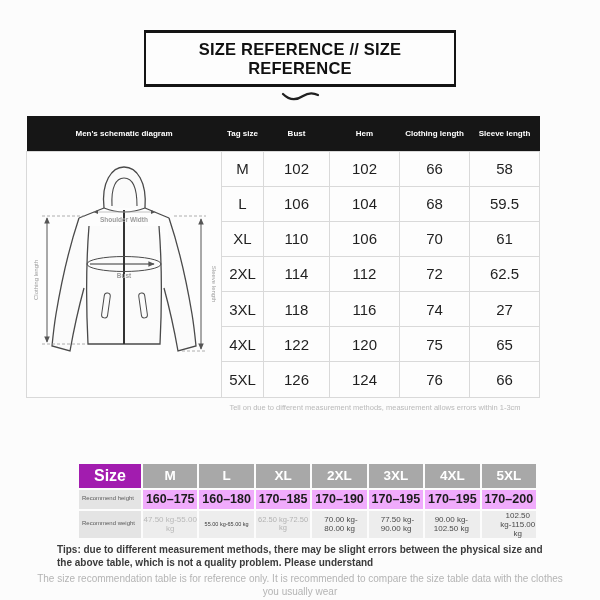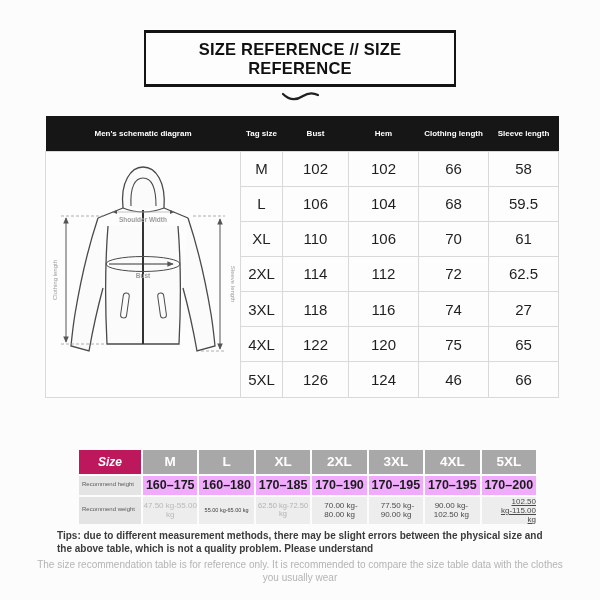--- a/index.html
+++ b/index.html
@@ -15,55 +15,55 @@
   .title-box {
     width:312px; margin:30px auto 0 auto;
     border:2px solid #141414; border-top-width:3px; border-bottom-width:3px;
     background:#fdfdfd;
     text-align:center; padding:7px 0 6px 0;
   }
   .title-box span { font-size:16.5px; font-weight:bold; color:#111; letter-spacing:0.2px; }
   .tilde { display:block; margin:2px auto 0 auto; }
 
   
-  table.size { border-collapse:collapse; table-layout:fixed; width:513px; margin:13px 0 0 45px; background:#fdfdfd; }
+  table.size { border-collapse:collapse; table-layout:fixed; width:513px; margin:13px 0 0 26px; background:#fdfdfd; }
   table.size thead th {
     background:#161616; color:#fff; font-size:8px; font-weight:bold;
     height:35px; text-align:center; border:none;
   }
   table.size tbody td {
     border:1px solid #d9d9d9; text-align:center; vertical-align:middle;
     height:34px; font-size:15px; color:#1f1f1f; background:#fdfdfd;
   }
   td.diag { padding:0; }
   .note {
     width:310px; margin:5px 70px 0 auto;
     font-size:7.5px; color:#b9b9b9; text-align:center;
   }
 
   
   table.rec {
     border-collapse:separate; border-spacing:2px; table-layout:fixed;
     width:461px; margin:50px 0 0 77px;
   }
   table.rec th { color:#fff; font-weight:bold; height:24px; text-align:center; }
-  table.rec th.size-h { background:#be185d; font-size:12px;font-style:italic; }
+  table.rec th.size-h { background:#a21caf; font-size:16px; }
   table.rec th.col-h  { background:#a8a8a8; font-size:13.5px; }
   table.rec td { text-align:center; vertical-align:middle; }
   table.rec td.lbl {
     background:#e4e4e4; font-size:6px; color:#5a5a5a; text-align:left; padding-left:3px; line-height:1.3;
   }
   tr.height td.val { background:#f0abfc; font-size:12.5px; font-weight:bold; color:#1c1c1c; height:19px; }
   tr.weight td.val { background:#ededed; font-size:8px; color:#4a4a4a; line-height:1.15; height:26px; }
   tr.weight td:nth-child(2) { color:#b9b9b9; }
   tr.weight td:nth-child(3) { font-size:5.5px; color:#3a3a3a; }
   tr.weight td:nth-child(4) { color:#b3b3b3; font-size:7.5px; }
   tr.weight td:nth-child(5), tr.weight td:nth-child(6) { text-align:left; padding-left:12px; }
   tr.weight td:nth-child(7) { text-align:center; padding-right:2px; }
-  tr.weight td:nth-child(8) { text-align:right; padding-left:18px;text-decoration:underline; }
+  tr.weight td:nth-child(8) { text-align:center; padding-left:18px; }
 
   
   .tips {
     width:486px; margin:4px auto 0 auto; 
     font-size:10px; font-weight:bold; color:#3b3b3b; line-height:1.25;
   }
   .ref {
     width:544px; margin:3px auto 0 auto; text-align:center;
     font-size:10px; color:#b4b4b4; line-height:1.3;
   }
@@ -184,26 +184,27 @@
         <td>4XL</td>
         <td>122</td>
         <td>120</td>
         <td>75</td>
         <td>65</td>
       </tr>
       <tr>
         <td>5XL</td>
         <td>126</td>
         <td>124</td>
-        <td>46</td>
+        <td>76</td>
         <td>66</td>
       </tr>
     </tbody>
   </table>
 
+  <div class="note">Tell on due to different measurement methods, measurement allows errors within 1-3cm</div>
 
   <table class="rec">
     <colgroup>
       <col style="width:62px">
         <col>
         <col>
         <col>
         <col>
         <col>
         <col>

